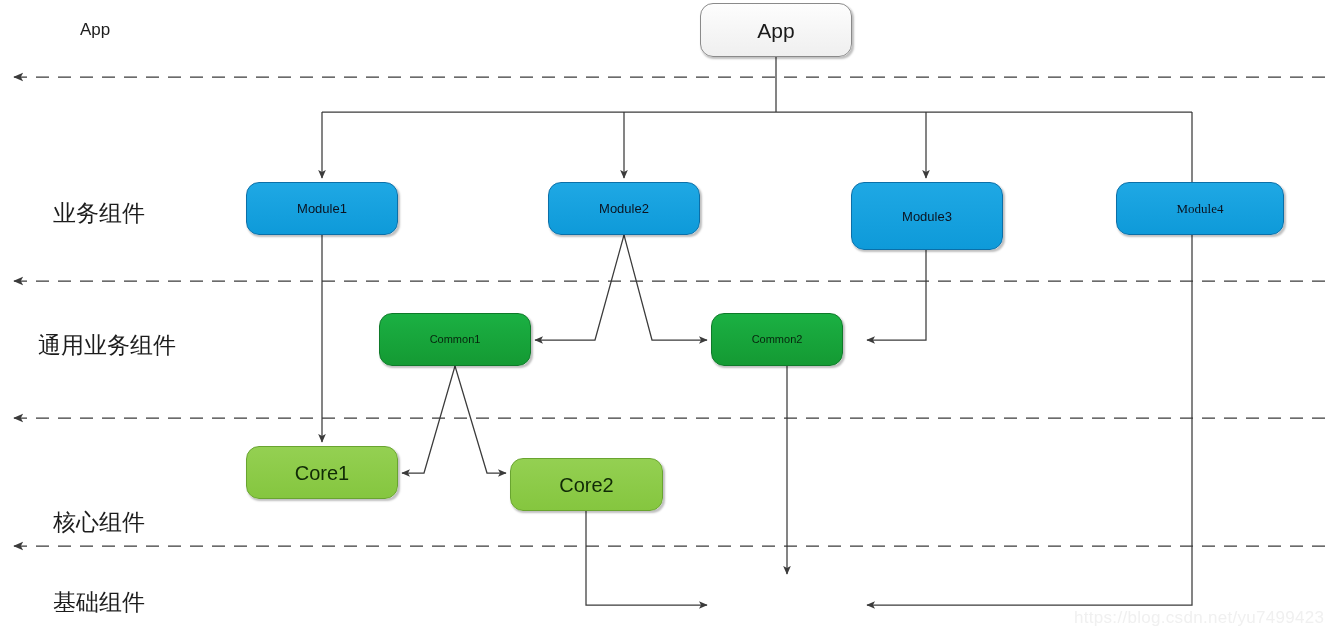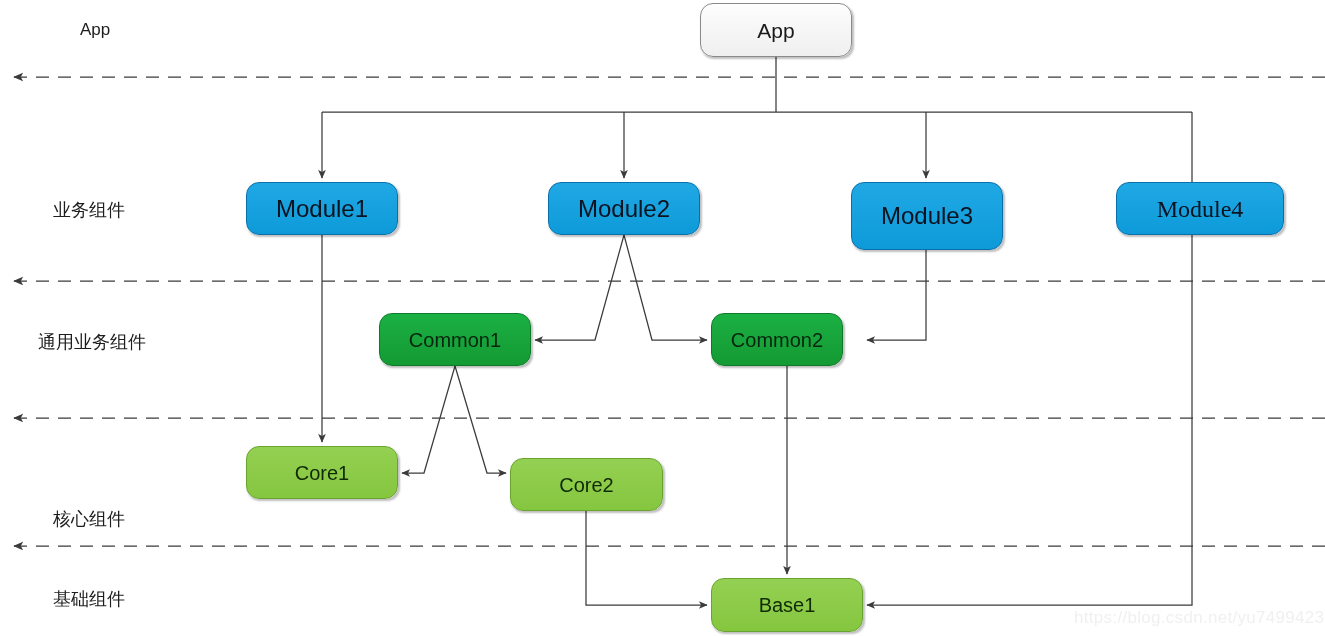--- a/index.html
+++ b/index.html
@@ -21,39 +21,39 @@
 
   .n-app{
     background:linear-gradient(to bottom,#fdfdfd,#efefef);
     border:1px solid #8a8a8a;
     font-size:21px;
     color:#1a1a1a;
   }
   .n-blue{
     background:linear-gradient(to bottom,#1fa8e4,#0e9ad9);
     border:1px solid #0b6fa8;
-    font-size:24px;
+    font-size:13px;
     color:#0b1320;
   }
   .n-green{
     background:linear-gradient(to bottom,#1bb043,#149a33);
     border:1px solid #0e7a29;
-    font-size:20px;
+    font-size:11px;
     color:#07250e;
   }
   .n-lgreen{
     background:linear-gradient(to bottom,#94d052,#85c63f);
     border:1px solid #69a430;
     font-size:20px;
     color:#102a06;
   }
 
   .layer-label{
     position:absolute;
-    font-size:18px;
+    font-size:23px;
     color:#1d1d1d;
     white-space:nowrap;
     font-family:"Liberation Serif","DejaVu Serif",serif;
   }
   .layer-label.latin{
     font-family:"Liberation Sans","DejaVu Sans",sans-serif;
     font-size:17px;
   }
 
   .watermark{
@@ -149,19 +149,16 @@
   </div>
 
   <div class="node n-lgreen" style="left:246px;top:446px;width:152px;height:53px;">
     <span>Core1</span>
   </div>
 
   <div class="node n-lgreen" style="left:510px;top:446px;width:153px;height:53px;margin-top:12px;">
     <span>Core2</span>
   </div>
 
-  <div class="node n-lgreen" style="left:711px;top:578px;width:152px;height:54px;">
-    <span>Base1</span>
-  </div>
 
   <div class="watermark" style="left:1074px;top:608px;">https://blog.csdn.net/yu749942362</div>
 
 </div>
 
 </body></html>

